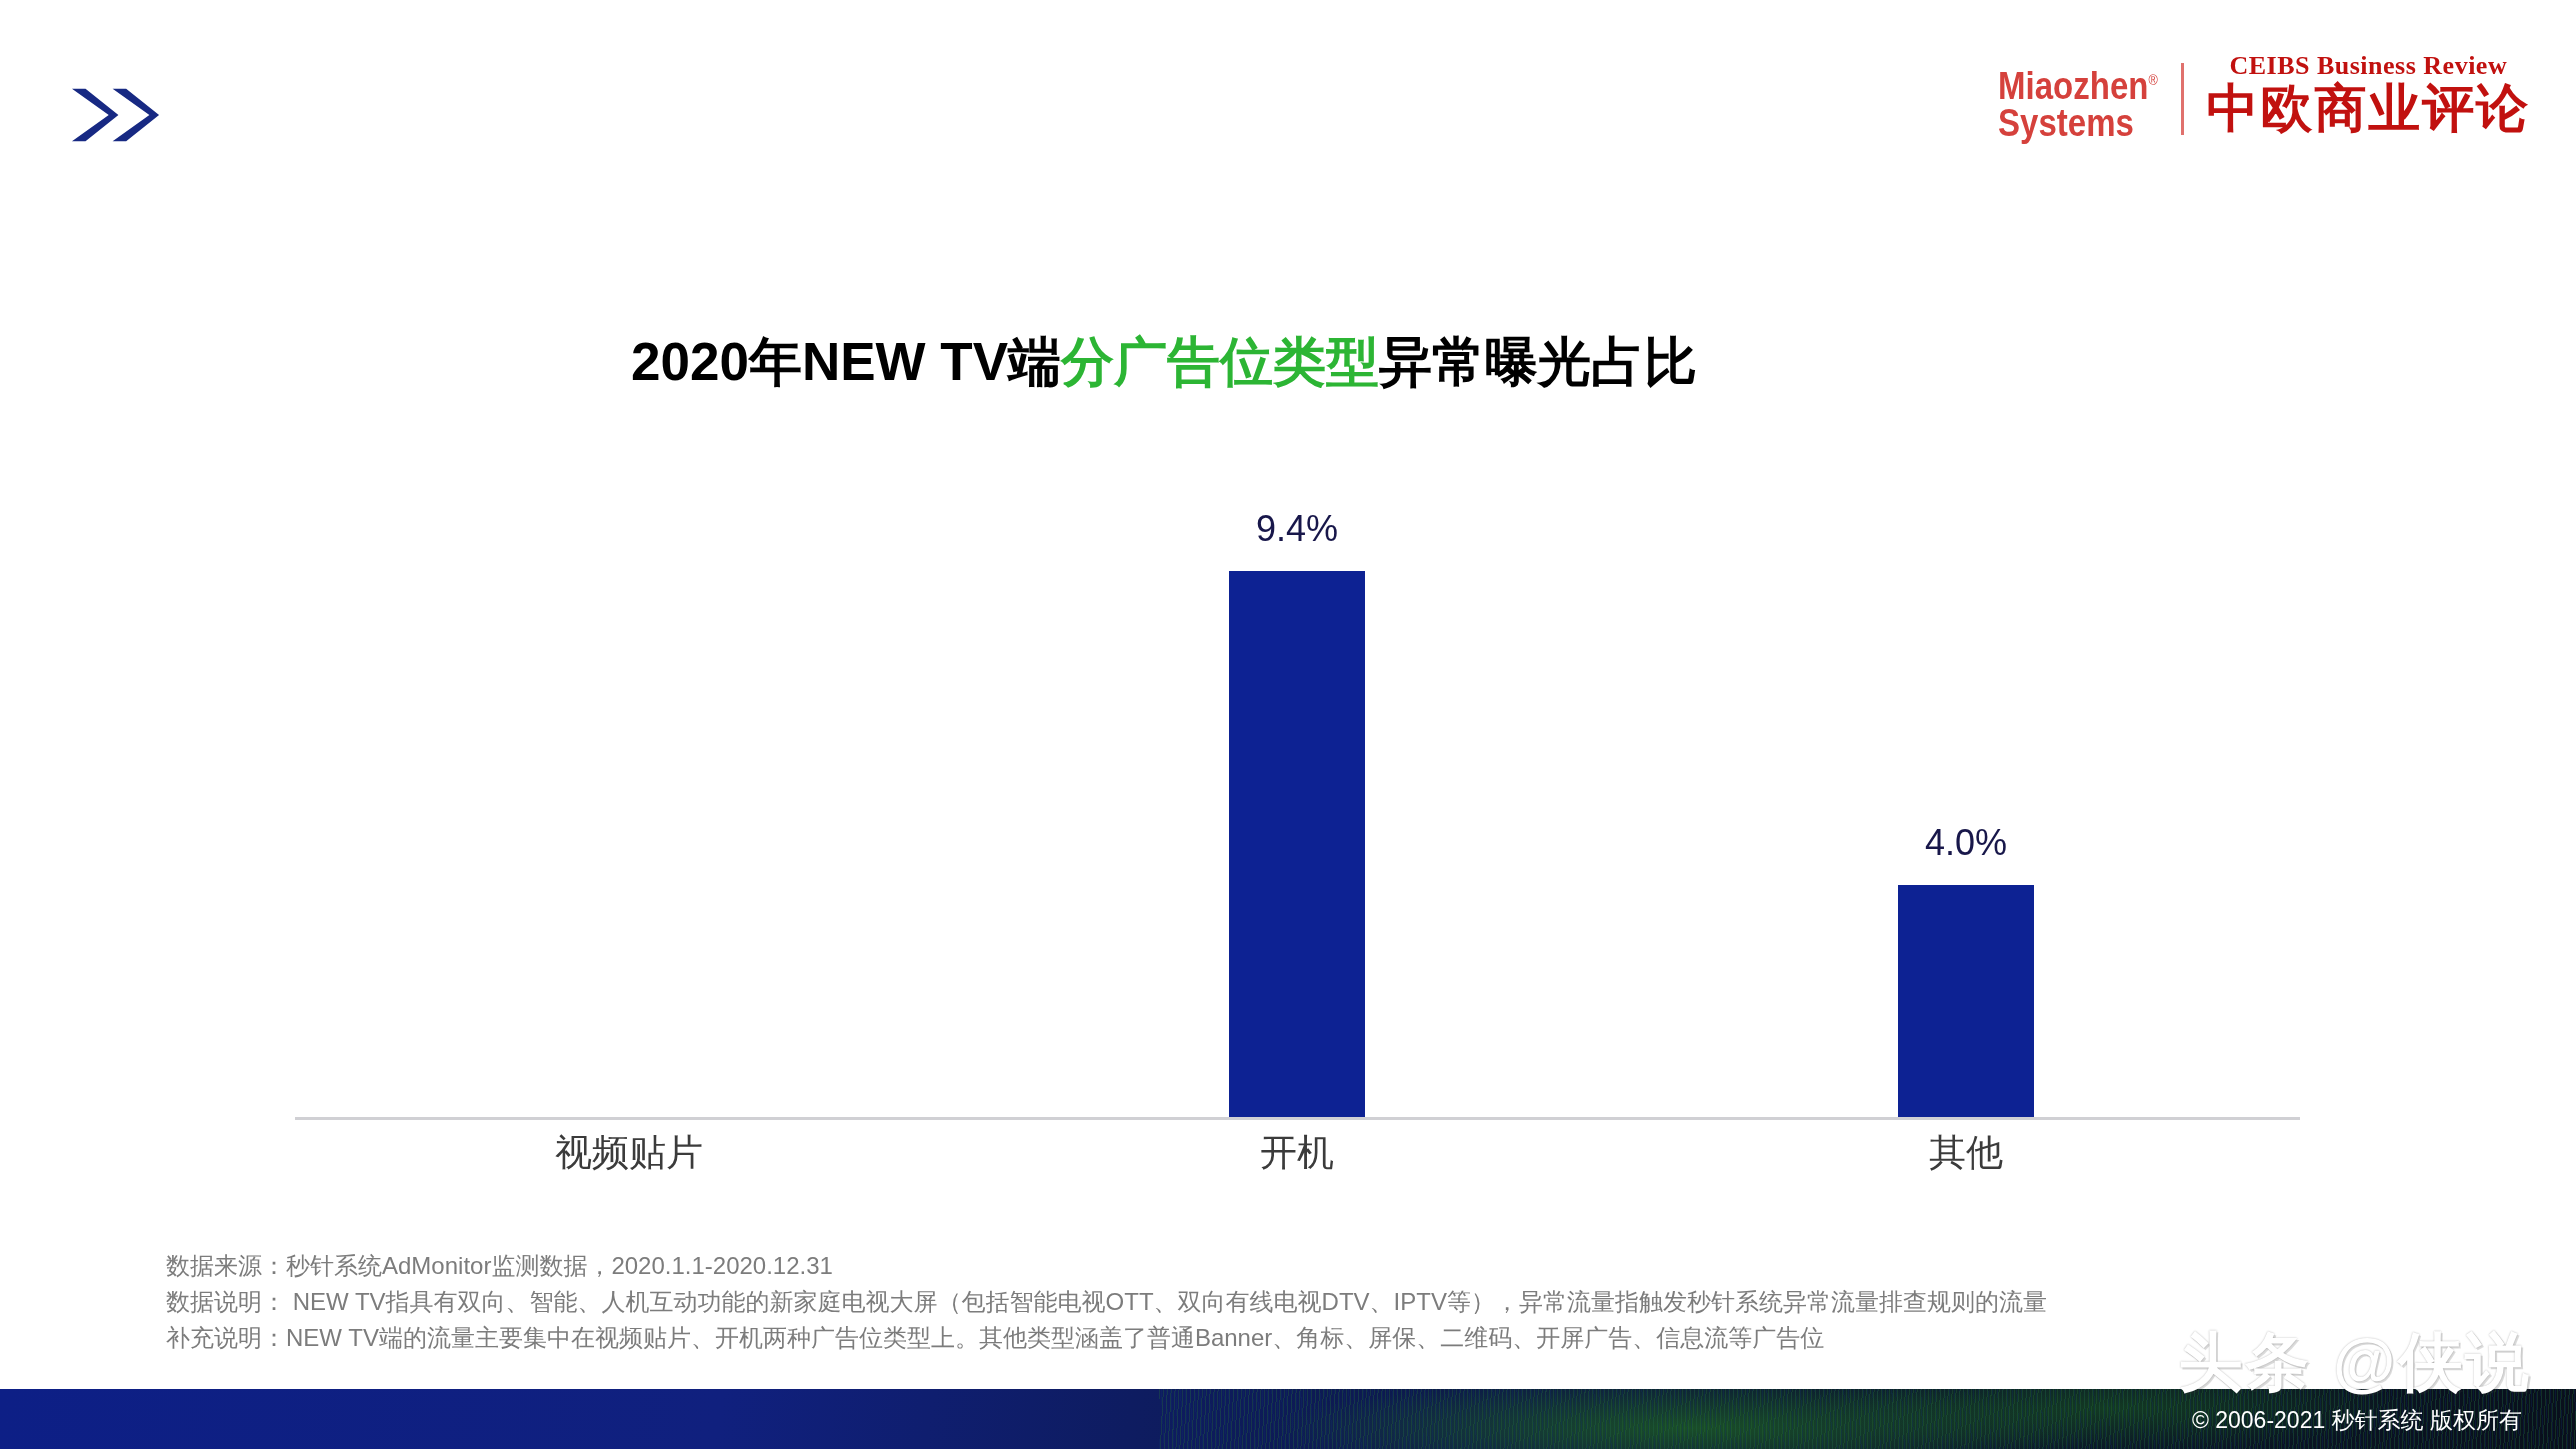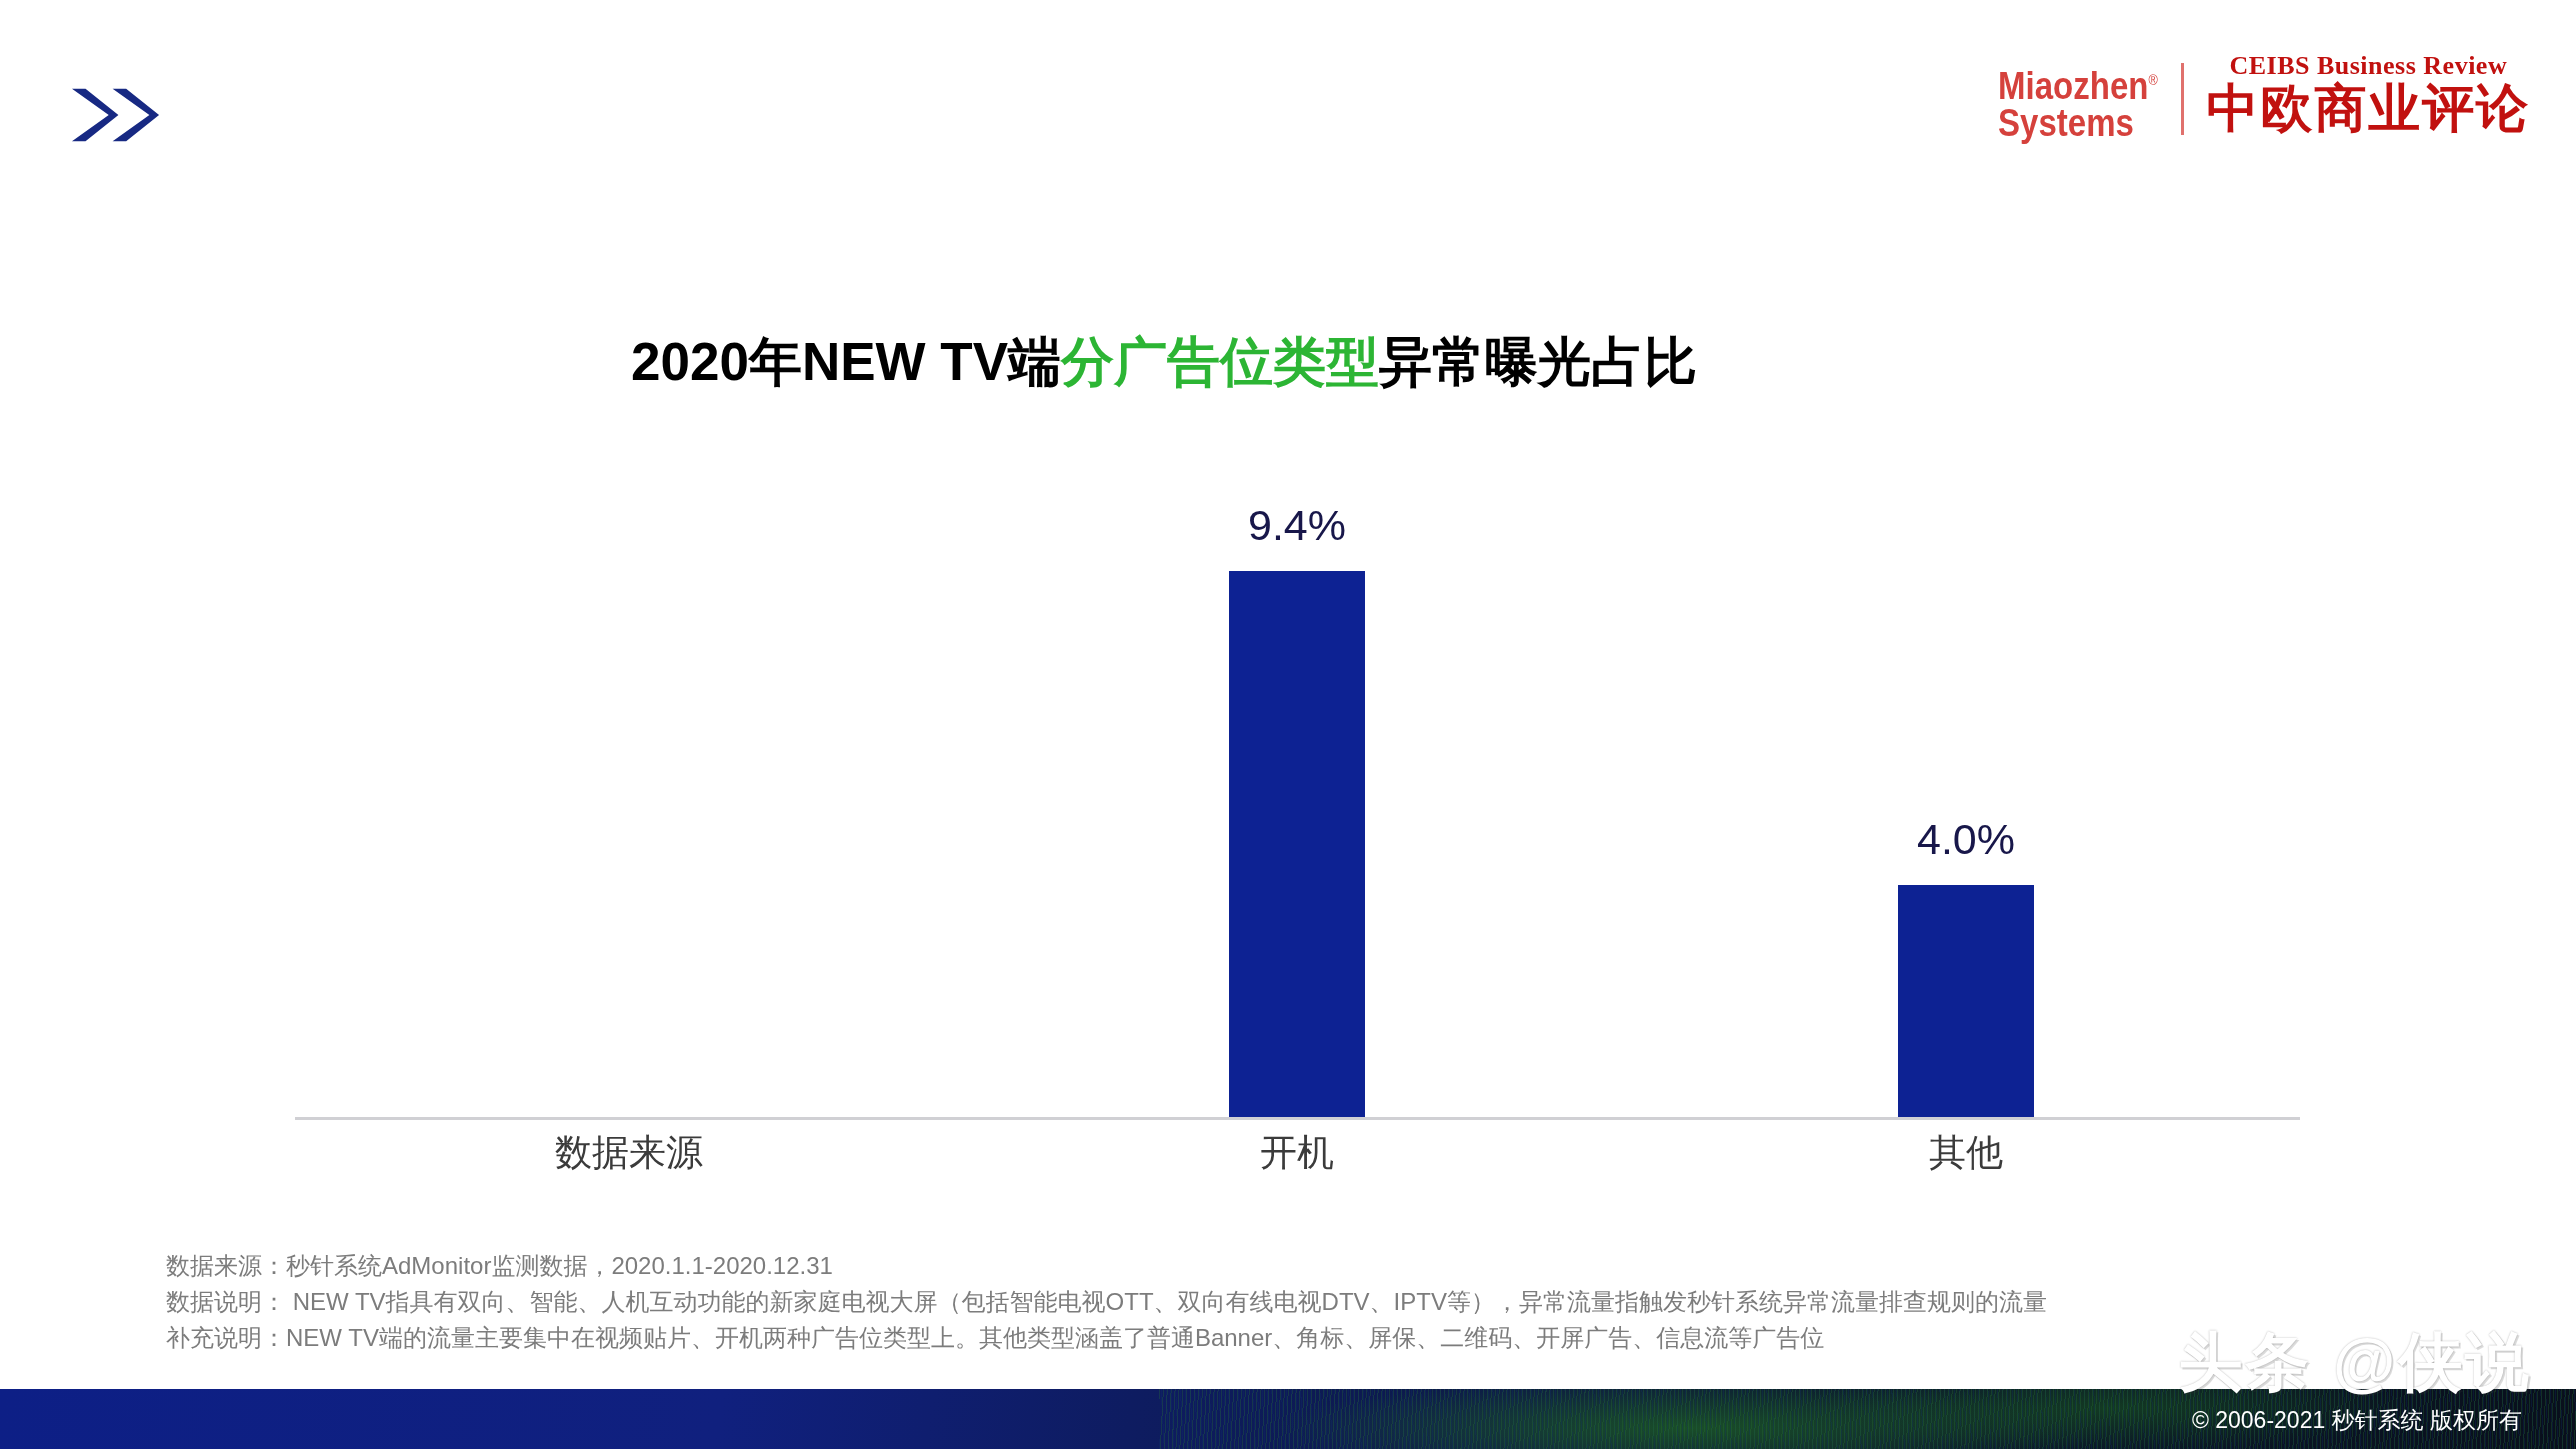--- a/index.html
+++ b/index.html
@@ -134,21 +134,21 @@
     bottom: 0;
     left: 50%;
     transform: translateX(-50%);
     width: 136px;
     display: flex;
     flex-direction: column;
     align-items: center;
     justify-content: flex-end;
   }
   .bar-value {
-    font-size: 43px;
+    font-size: 36px;
     color: #18174a;
     margin-bottom: 21px;
     white-space: nowrap;
     font-family: "Liberation Sans", "DejaVu Sans", sans-serif;
   }
   .bar-rect {
     width: 136px;
     background: #0d2293;
   }
   .bar-label {
@@ -256,21 +256,21 @@
 </div>
 
 <div id="chart-title">
   <span>2020年NEW TV端</span><span class="hl">分广告位类型</span><span>异常曝光占比</span>
 </div>
 
 <div id="chart-area">
   <div id="axis-line"></div>
   <div id="bars">
       <div class="bar-slot" style="left: 0px; width: 668px;">
-        <div class="bar-label">数据来源</div>
+        <div class="bar-label">视频贴片</div>
       </div>
       <div class="bar-slot" style="left: 668px; width: 668px;">
         <div class="bar-wrap">
           <div class="bar-value">9.4%</div>
           <div class="bar-rect" style="height: 546px; background: rgb(13, 34, 147);"></div>
         </div>
         <div class="bar-label">开机</div>
       </div>
       <div class="bar-slot" style="left: 1337px; width: 668px;">
         <div class="bar-wrap">

